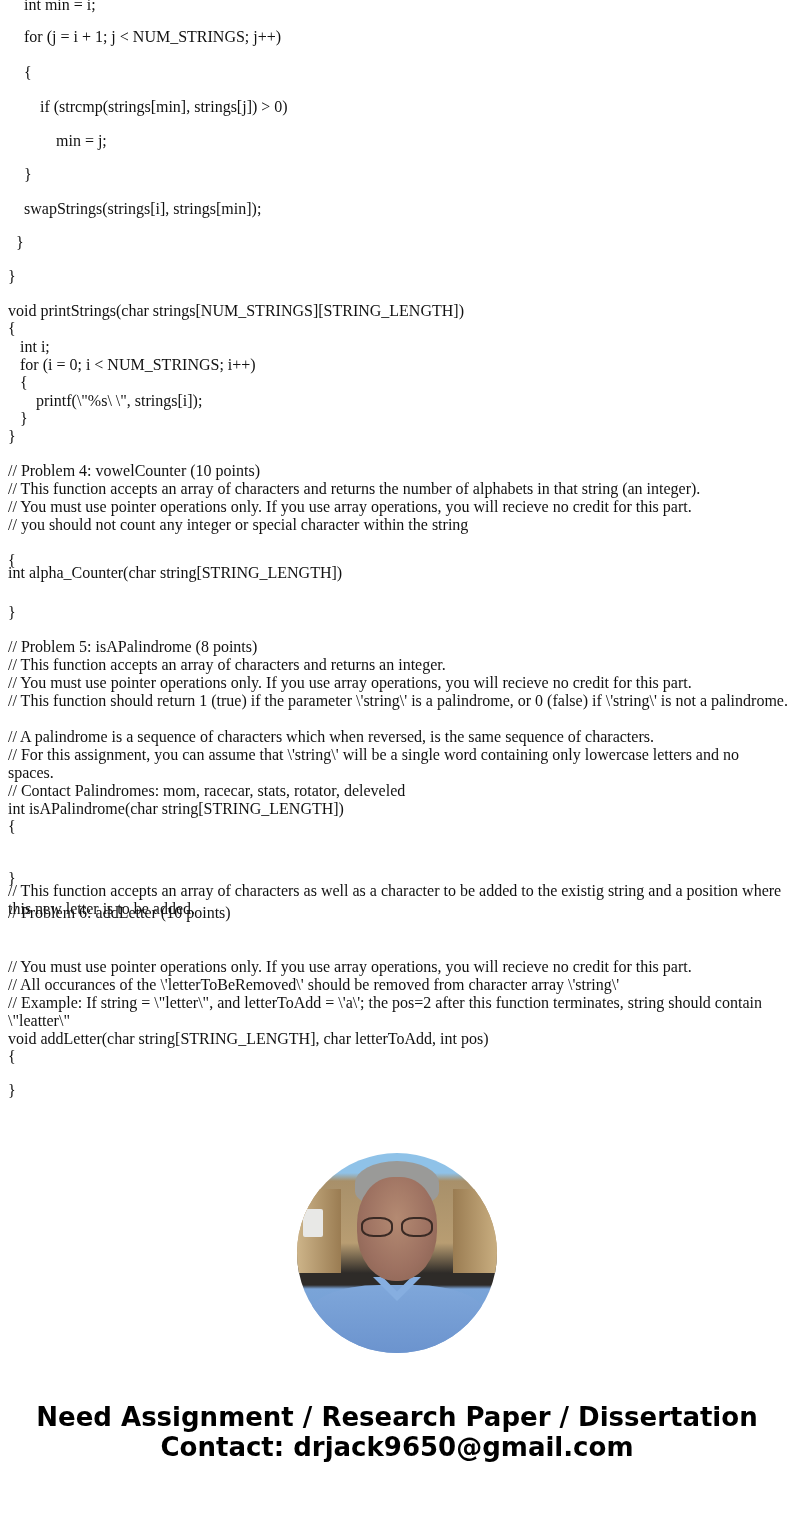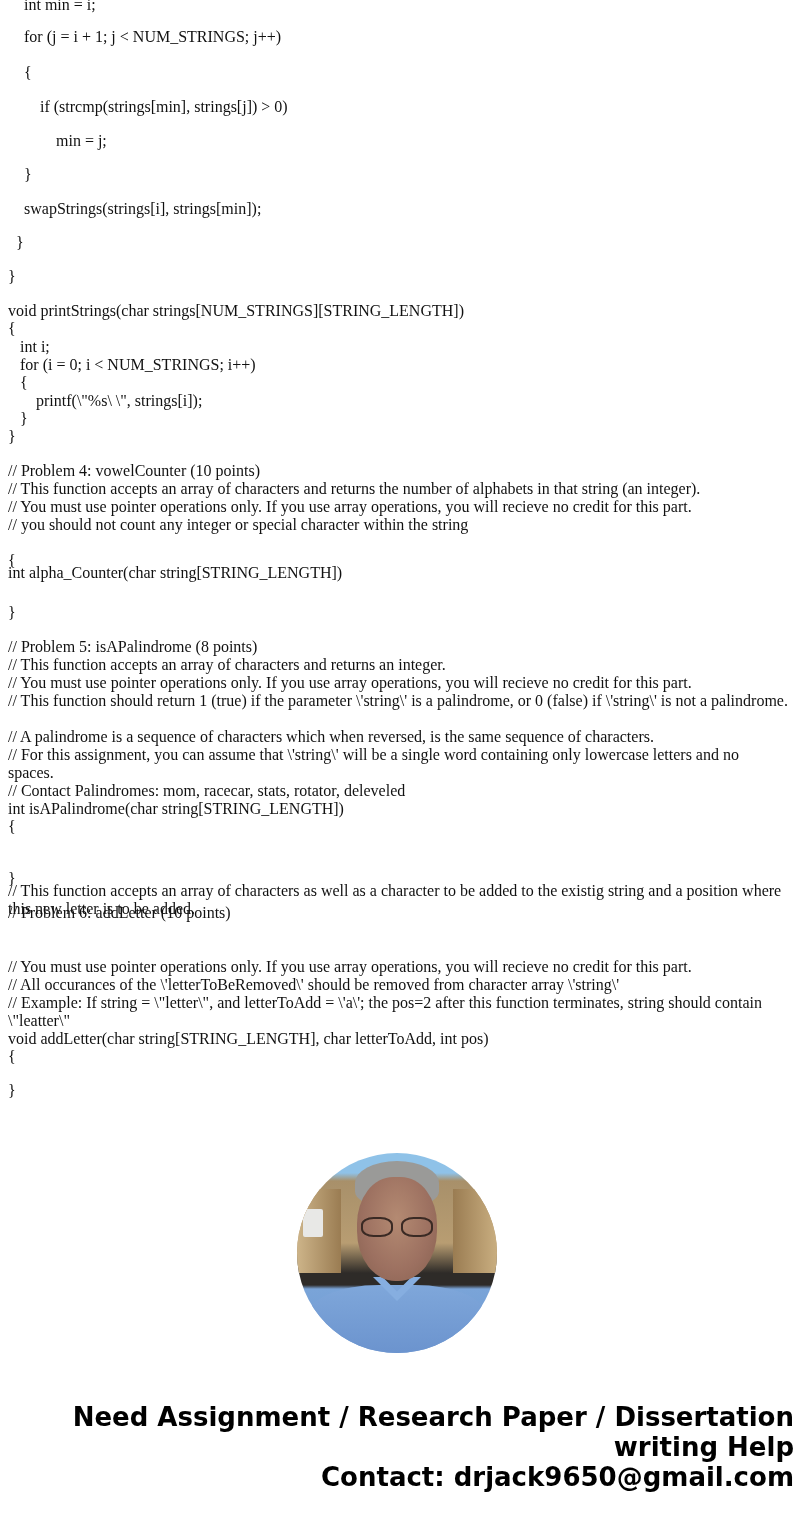--- a/index.html
+++ b/index.html
@@ -74,21 +74,21 @@
     .avatar .collar {
       position: absolute; left: 38%; top: 62%; width: 24%; height: 12%;
       background: #86aee0;
       clip-path: polygon(0 0, 50% 100%, 100% 0, 80% 0, 50% 60%, 20% 0);
     }
     .promo {
       position: absolute;
       left: 0;
       top: 1402px;
       width: 794px;
-      text-align: right;
+      text-align: center;
       font-family: "DejaVu Sans", sans-serif;
       font-weight: bold;
       font-size: 26px;
       line-height: 30px;
       color: #000000;
     }
   </style>
 </head>
 <body>
 
@@ -158,15 +158,14 @@
   <div class="hair"></div>
   <div class="face"></div>
   <div class="glasses">
     <span class="gl"></span>
       <span class="gr"></span>
   </div>
 </div>
 
 <div class="promo">
   <div>Need Assignment / Research Paper / Dissertation</div>
-  <div>writing Help</div>
   <div>Contact: drjack9650@gmail.com</div>
 </div>
 
 </body></html>

